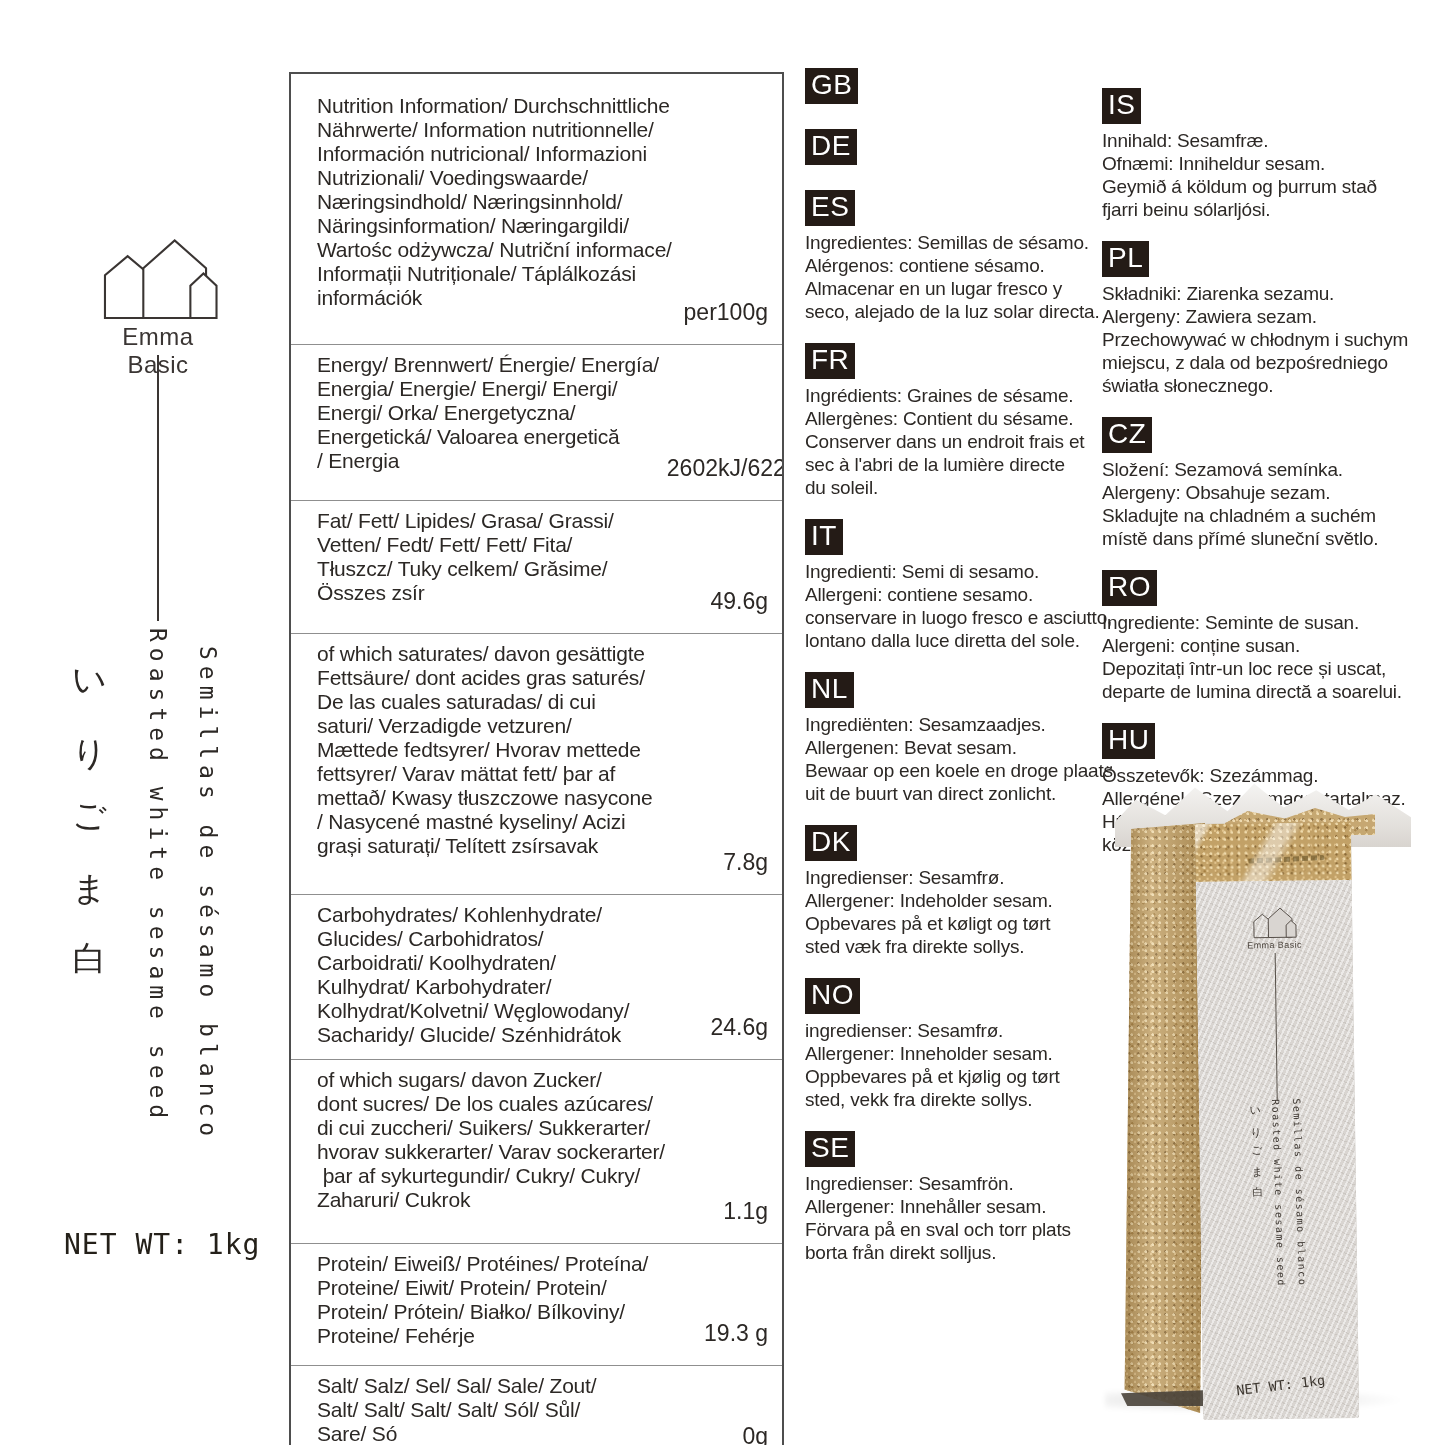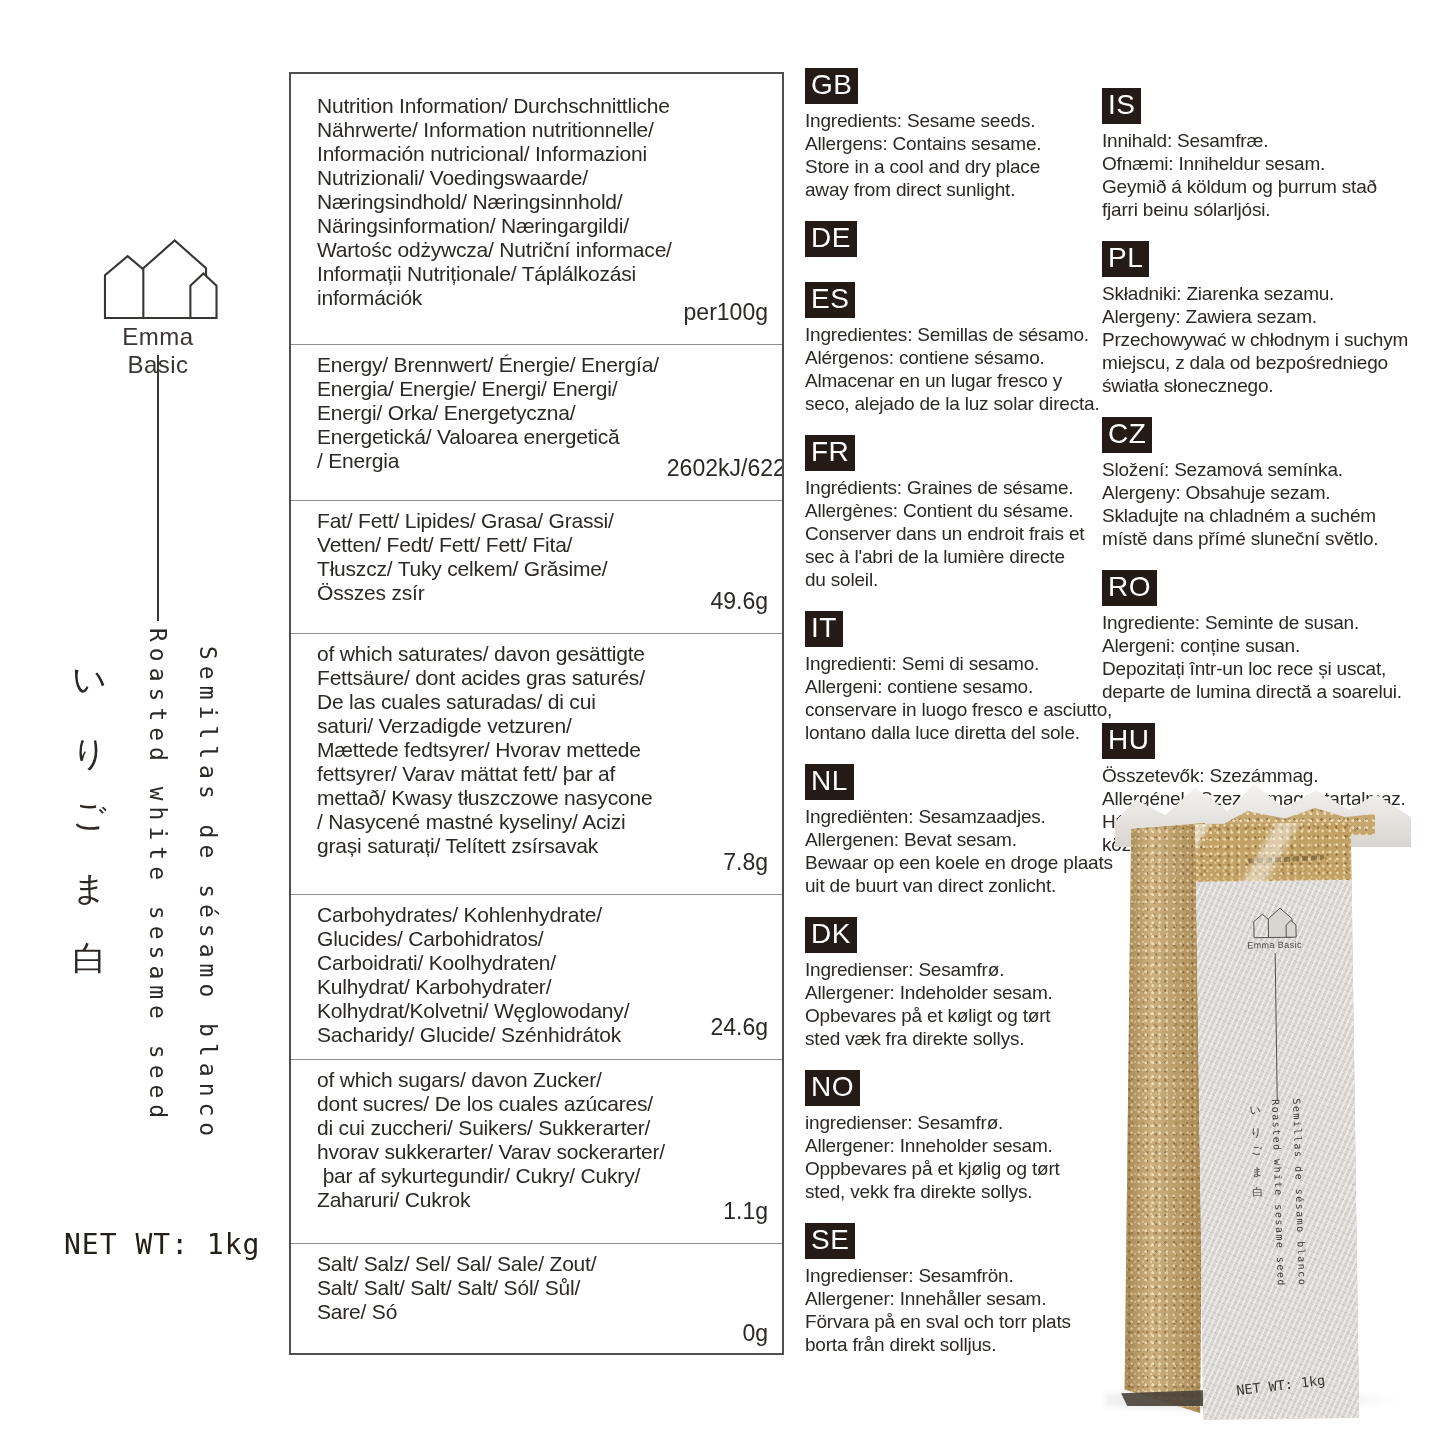--- a/index.html
+++ b/index.html
@@ -165,34 +165,37 @@
     <div class="nrow">
       <div class="nlabel pre">of which sugars/ davon Zucker/
 dont sucres/ De los cuales azúcares/
 di cui zuccheri/ Suikers/ Sukkerarter/
 hvorav sukkerarter/ Varav sockerarter/
  þar af sykurtegundir/ Cukry/ Cukry/
 Zaharuri/ Cukrok</div>
       <div class="nvalue">1.1g</div>
     </div>
     <div class="nrow">
+      <div class="nlabel pre">Protein/ Eiweiß/ Protéines/ Proteína/
+Proteine/ Eiwit/ Protein/ Protein/
+Protein/ Prótein/ Białko/ Bílkoviny/
+Proteine/ Fehérje</div>
+      <div class="nvalue">19.3 g</div>
+    </div>
+    <div class="nrow">
       <div class="nlabel pre">Salt/ Salz/ Sel/ Sal/ Sale/ Zout/
 Salt/ Salt/ Salt/ Salt/ Sól/ Sůl/
 Sare/ Só</div>
       <div class="nvalue">0g</div>
     </div>
   </div>
 
   <div class="ing-col ing-col1">
     <div class="ing-section">
       <span class="lang-tag">GB</span>
-      <div class="ing-text pre">Ingredients: Sesame seeds.
-Allergens: Contains sesame.
-Store in a cool and dry place
-away from direct sunlight.</div>
     </div>
     <div class="ing-section">
       <span class="lang-tag">DE</span>
     </div>
     <div class="ing-section">
       <span class="lang-tag">ES</span>
       <div class="ing-text pre">Ingredientes: Semillas de sésamo.
 Alérgenos: contiene sésamo.
 Almacenar en un lugar fresco y
 seco, alejado de la luz solar directa.</div>

